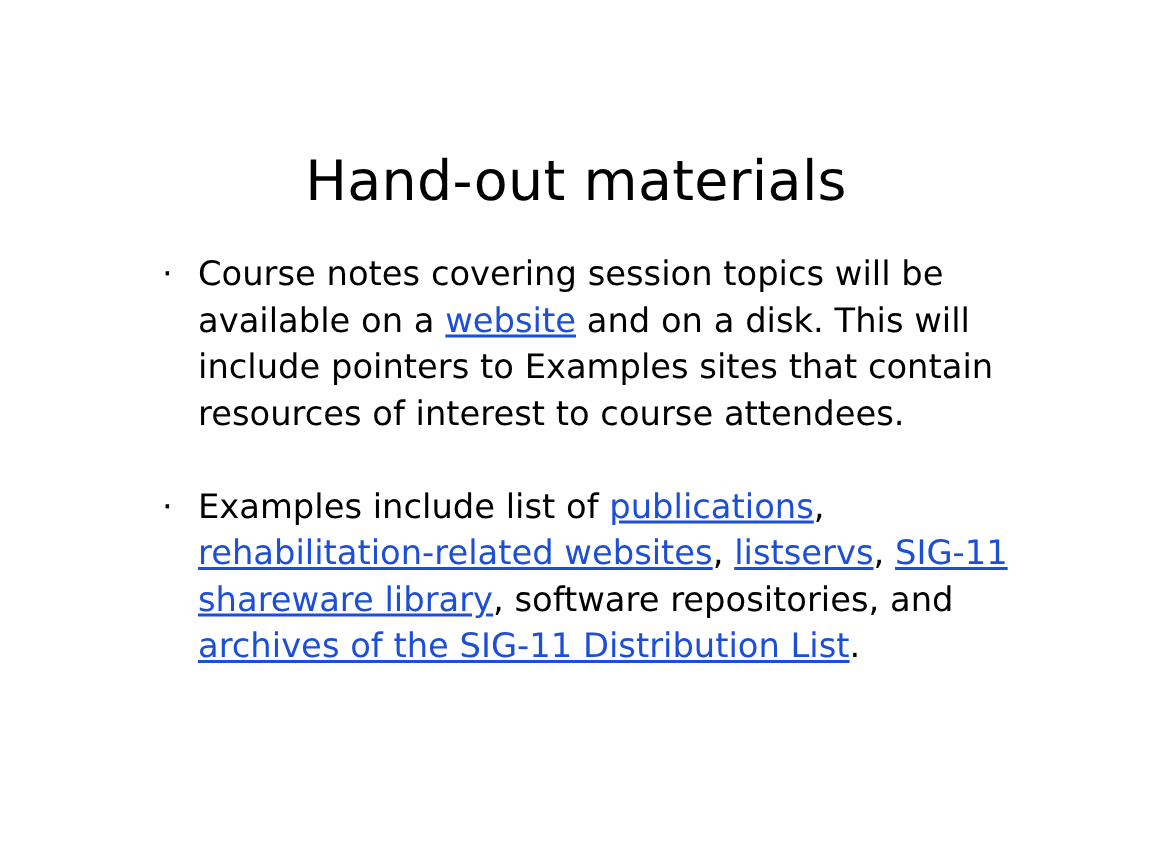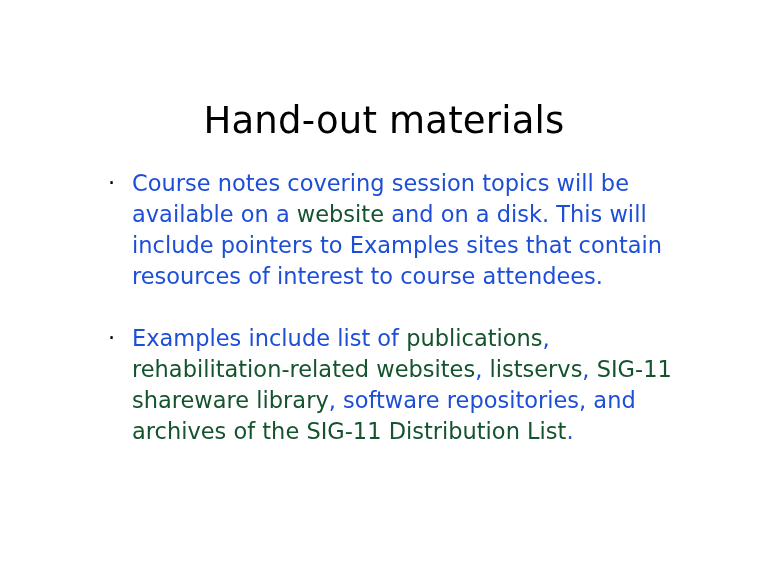--- a/index.html
+++ b/index.html
@@ -55,26 +55,27 @@
     left: 2px;
     top: 0;
     font-size: 22.5px;
     line-height: 31px;
     color: #000000;
   }
   .bullet-text {
     display: block;
   }
   .link {
-    color: #14532d;
+    color: #1d4ed8;
+    text-decoration: underline;
     text-underline-offset: 2px;
     cursor: pointer;
   }
   .plain {
-    color: #1d4ed8;
+    color: #000000;
   }
 </style>
 </head>
 <body>
 
 <div class="slide">
 
   <h1 class="slide-title">Hand-out materials</h1>
 
   <div class="body-area">

